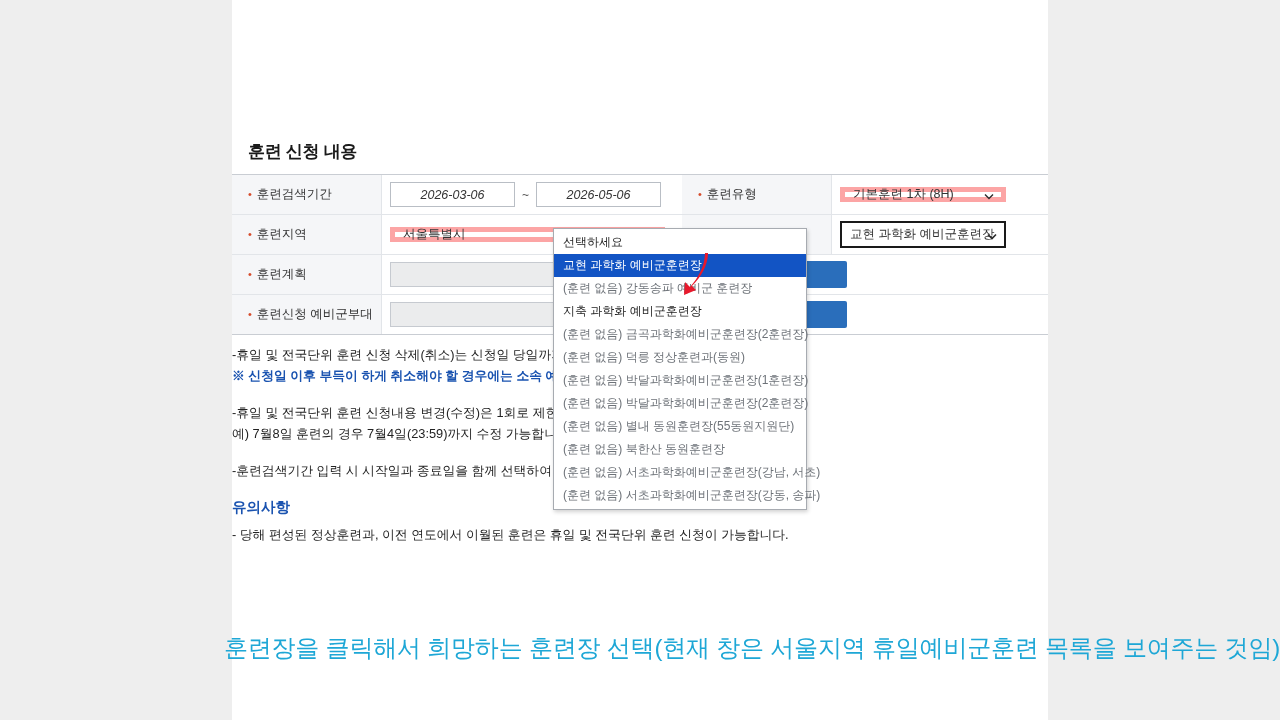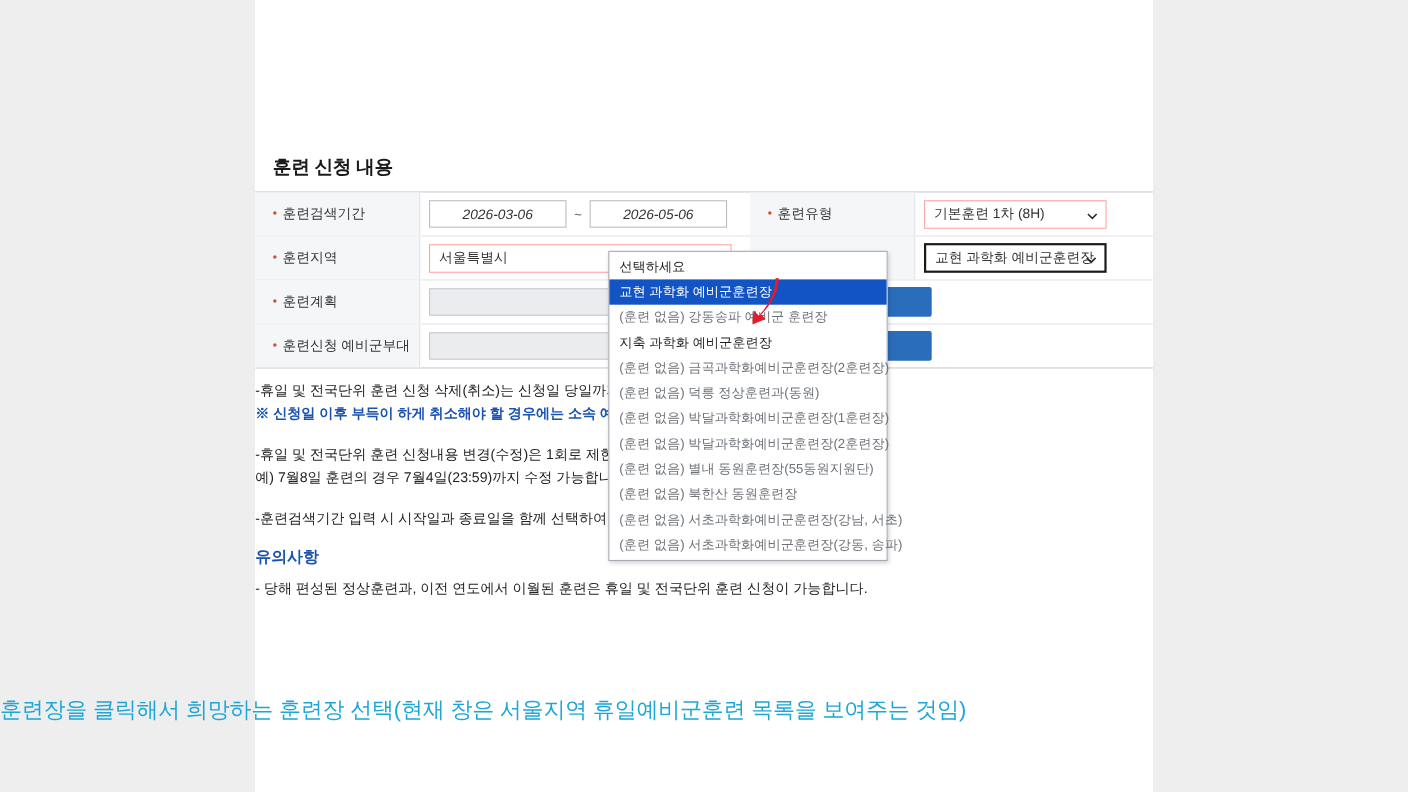--- a/index.html
+++ b/index.html
@@ -102,22 +102,22 @@
     font-style: italic;
   }
   .txtinput.date { width: 125px; }
   .tilde {
     margin: 0 7px;
     font-size: 12px;
     color: #555;
   }
 
   .selectbox {
-    height: 26px;
-    border: 1px solid #fca5a5;
+    height: 15px;
+    border: 5px solid #fca5a5;
     background: #ffffff;
     font-size: 12.5px;
     color: #333;
     padding: 0 26px 0 8px;
     box-sizing: border-box;
     display: flex;
     align-items: center;
     position: relative;
     white-space: nowrap;
   }
@@ -205,23 +205,23 @@
     font-weight: bold;
     font-size: 14.5px;
   }
 
   
   .caption {
     position: absolute;
     left: 0;
     top: 632px;
     width: 1280px;
-    text-align: left;
+    text-align: right;
     color: #1ea7d6;
-    font-size: 20px;
+    font-size: 24px;
     letter-spacing: -0.2px;
   }
 </style>
 </head>
 <body>
 
 <div class="side-band left"></div>
 <div class="side-band right"></div>
 
 <div class="stage">

